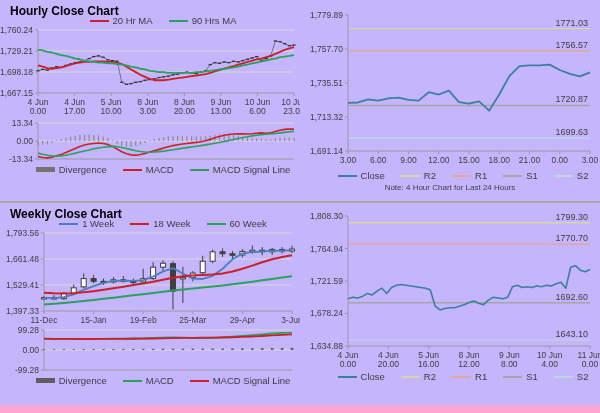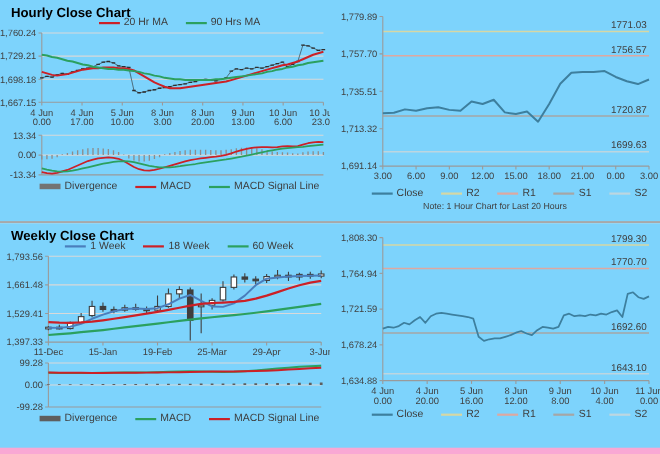--- a/index.html
+++ b/index.html
@@ -1,19 +1,19 @@
 <!DOCTYPE html>
 <html><head>
 <meta charset="utf-8">
 <style>
   html,body{margin:0;padding:0;background:#ffffff;}
   body{width:600px;height:413px;font-family:"Liberation Sans",sans-serif;overflow:hidden;}
-  .section{position:relative;width:600px;border-bottom:2px solid #a8a8a8;box-sizing:border-box;background:#7dd3fc;}
+  .section{position:relative;width:600px;border-bottom:2px solid #a8a8a8;box-sizing:border-box;background:#c4b5fd;}
   .section.top{height:203px;}
-  .section.bottom{height:210px;border-bottom:6px solid #f9a8d4;}
+  .section.bottom{height:210px;border-bottom:8px solid #f9a8d4;}
   .section-title{position:absolute;top:4px;left:10px;font-size:12px;font-weight:bold;color:#000;}
   .row{display:flex;width:600px;}
   .panel{width:300px;box-sizing:border-box;}
   .panel-left{padding-top:14px;}
   .panel-right{padding-top:3px;}
   .legend{display:flex;justify-content:center;align-items:center;height:13px;}
   .legend.shift{margin-left:26px;}
   .li{display:inline-flex;align-items:center;margin:0 8px;font-size:9.5px;color:#3d3d3d;white-space:nowrap;}
   .sw{display:inline-block;width:19px;height:2px;margin-right:4px;}
   .sw.thick{height:5px;}
@@ -282,21 +282,21 @@
             </span>
             <span class="li">
               <span class="sw" style="background: rgb(166, 166, 166);"></span>
               <span>S1</span>
             </span>
             <span class="li">
               <span class="sw" style="background: rgb(189, 214, 224);"></span>
               <span>S2</span>
             </span>
           </div>
-        <div class="note">Note: 1 Hour Chart for Last 20 Hours</div>
+        <div class="note">Note: 4 Hour Chart for Last 24 Hours</div>
       </div>
     </div>
   </div>
 
   <div class="section bottom">
     <div class="section-title">Weekly Close Chart</div>
     <div class="row">
       <div class="panel panel-left">
         <div class="legend shift">
             <span class="li">

